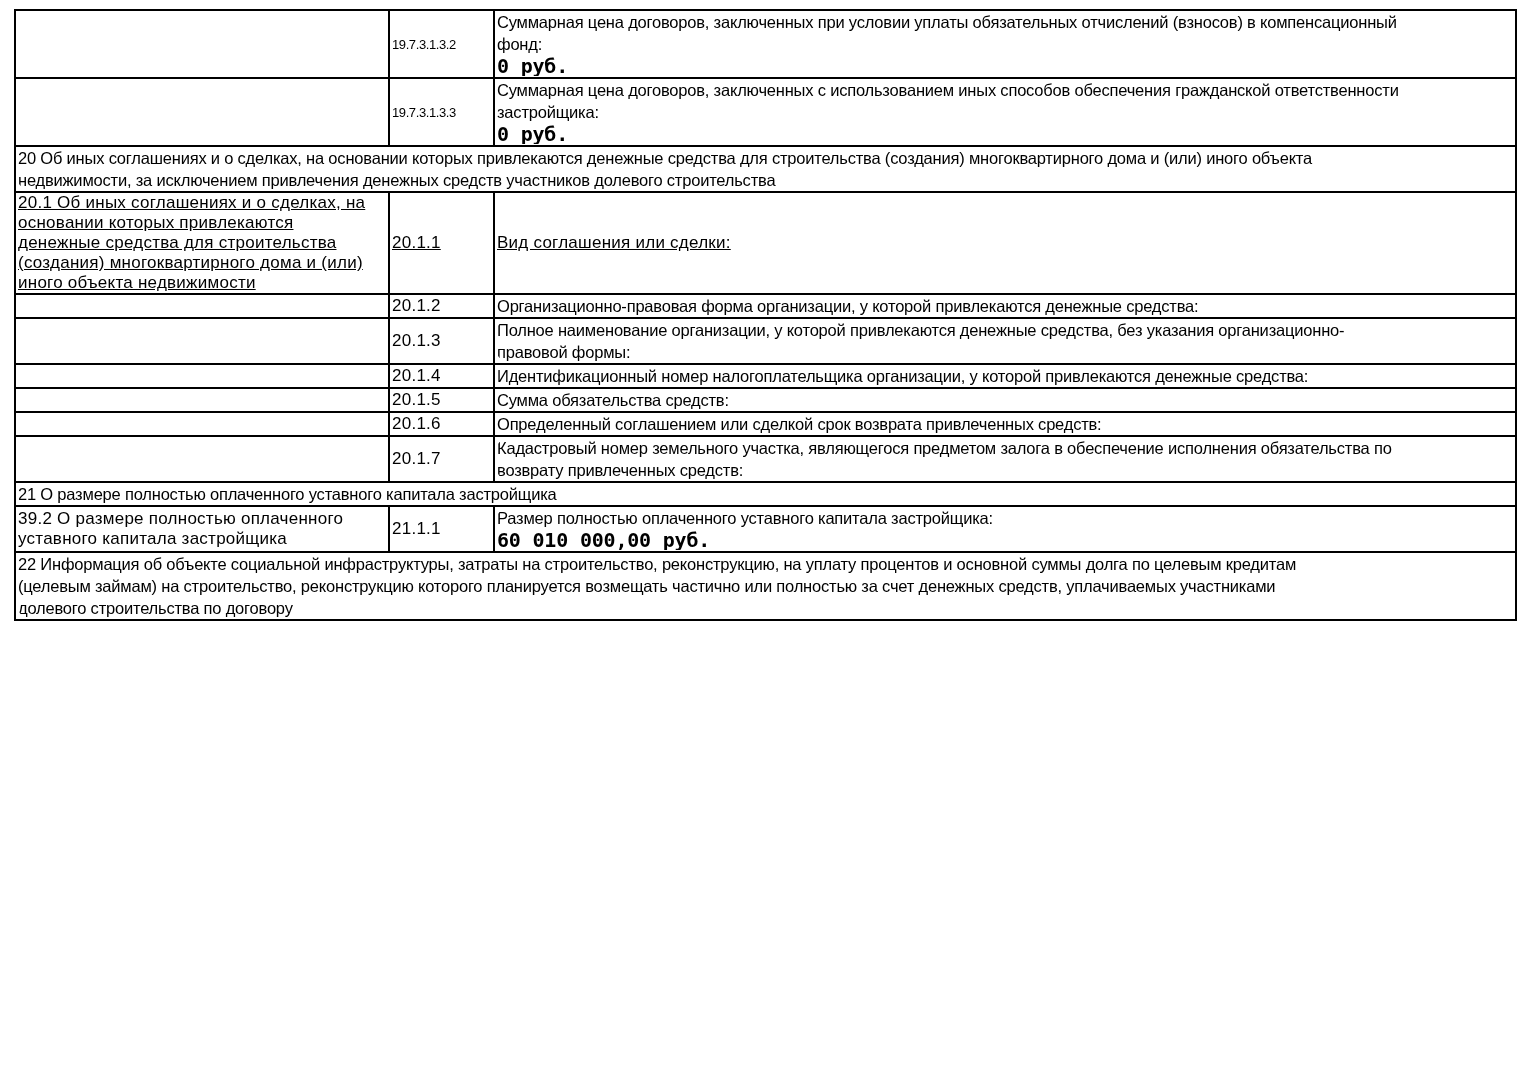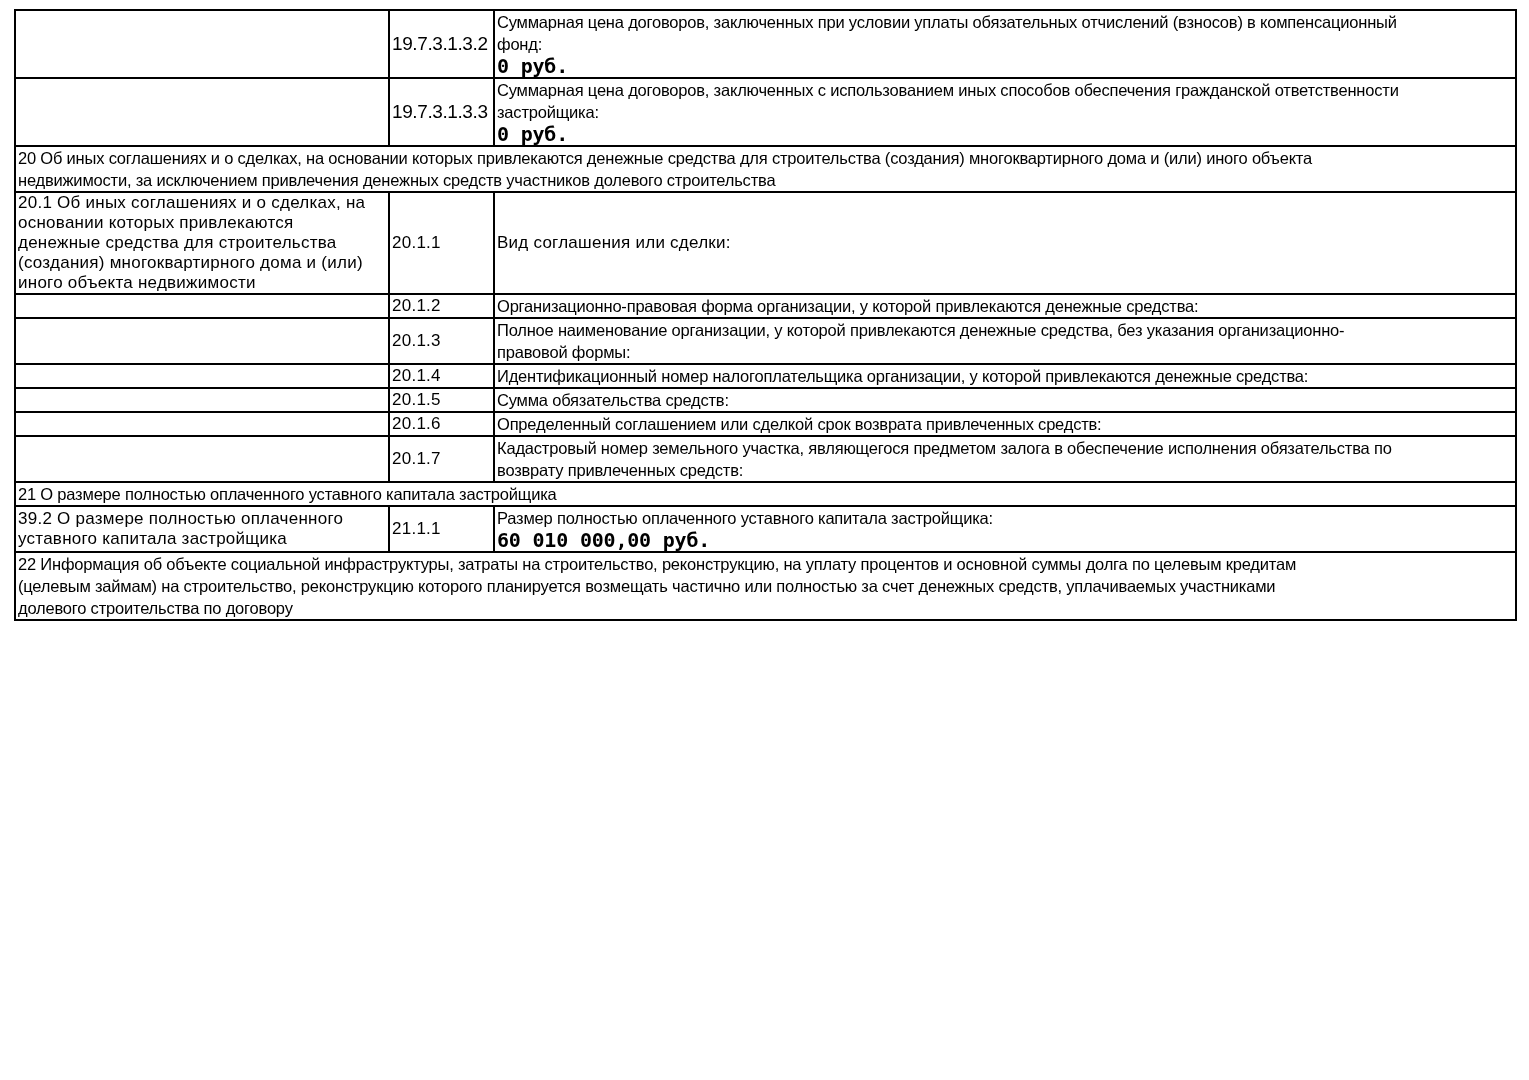--- a/index.html
+++ b/index.html
@@ -31,46 +31,47 @@
   col.c1 { width: 374px; }
   col.c2 { width: 105px; }
   col.c3 { width: 1022px; }
 
   
   .narrow {
     font-family: "Liberation Sans", sans-serif;
     font-size: 16.5px;
     line-height: 22px;
     letter-spacing: -0.2px;
+    border-radius: 15px;
   }
   .wide {
     font-family: "Liberation Sans", sans-serif;
     font-size: 17px;
     line-height: 20px;
     letter-spacing: 0.25px;
   }
   .pre { white-space: pre-line; }
   .num { white-space: nowrap; }
   td.numcell197 {
     font-family: "Liberation Sans", sans-serif;
-    font-size: 19px;
+    font-size: 13px;
     letter-spacing: -0.4px;
     padding: 0 1px;
   }
   .val {
     font-family: "DejaVu Sans Mono", monospace;
     font-weight: bold;
     font-size: 20px;
     line-height: 22px;
     white-space: pre-line;
   }
   
   tr.h-3l  > td { height: 66px; }   
   tr.h-s20 > td { height: 42px; }
-  tr.h-5l  > td { height: 100px; }
+  tr.h-5l  > td { height: 100px; text-decoration: underline; }
   tr.h-1l  > td { height: 22px; }
   tr.h-2l  > td { height: 44px; }
   tr.h-s22 > td { height: 60px; }
   td.c1cell { vertical-align: middle; }
   td.c3cell { vertical-align: middle; }
 </style>
 </head>
 <body>
 
 <div class="page">

